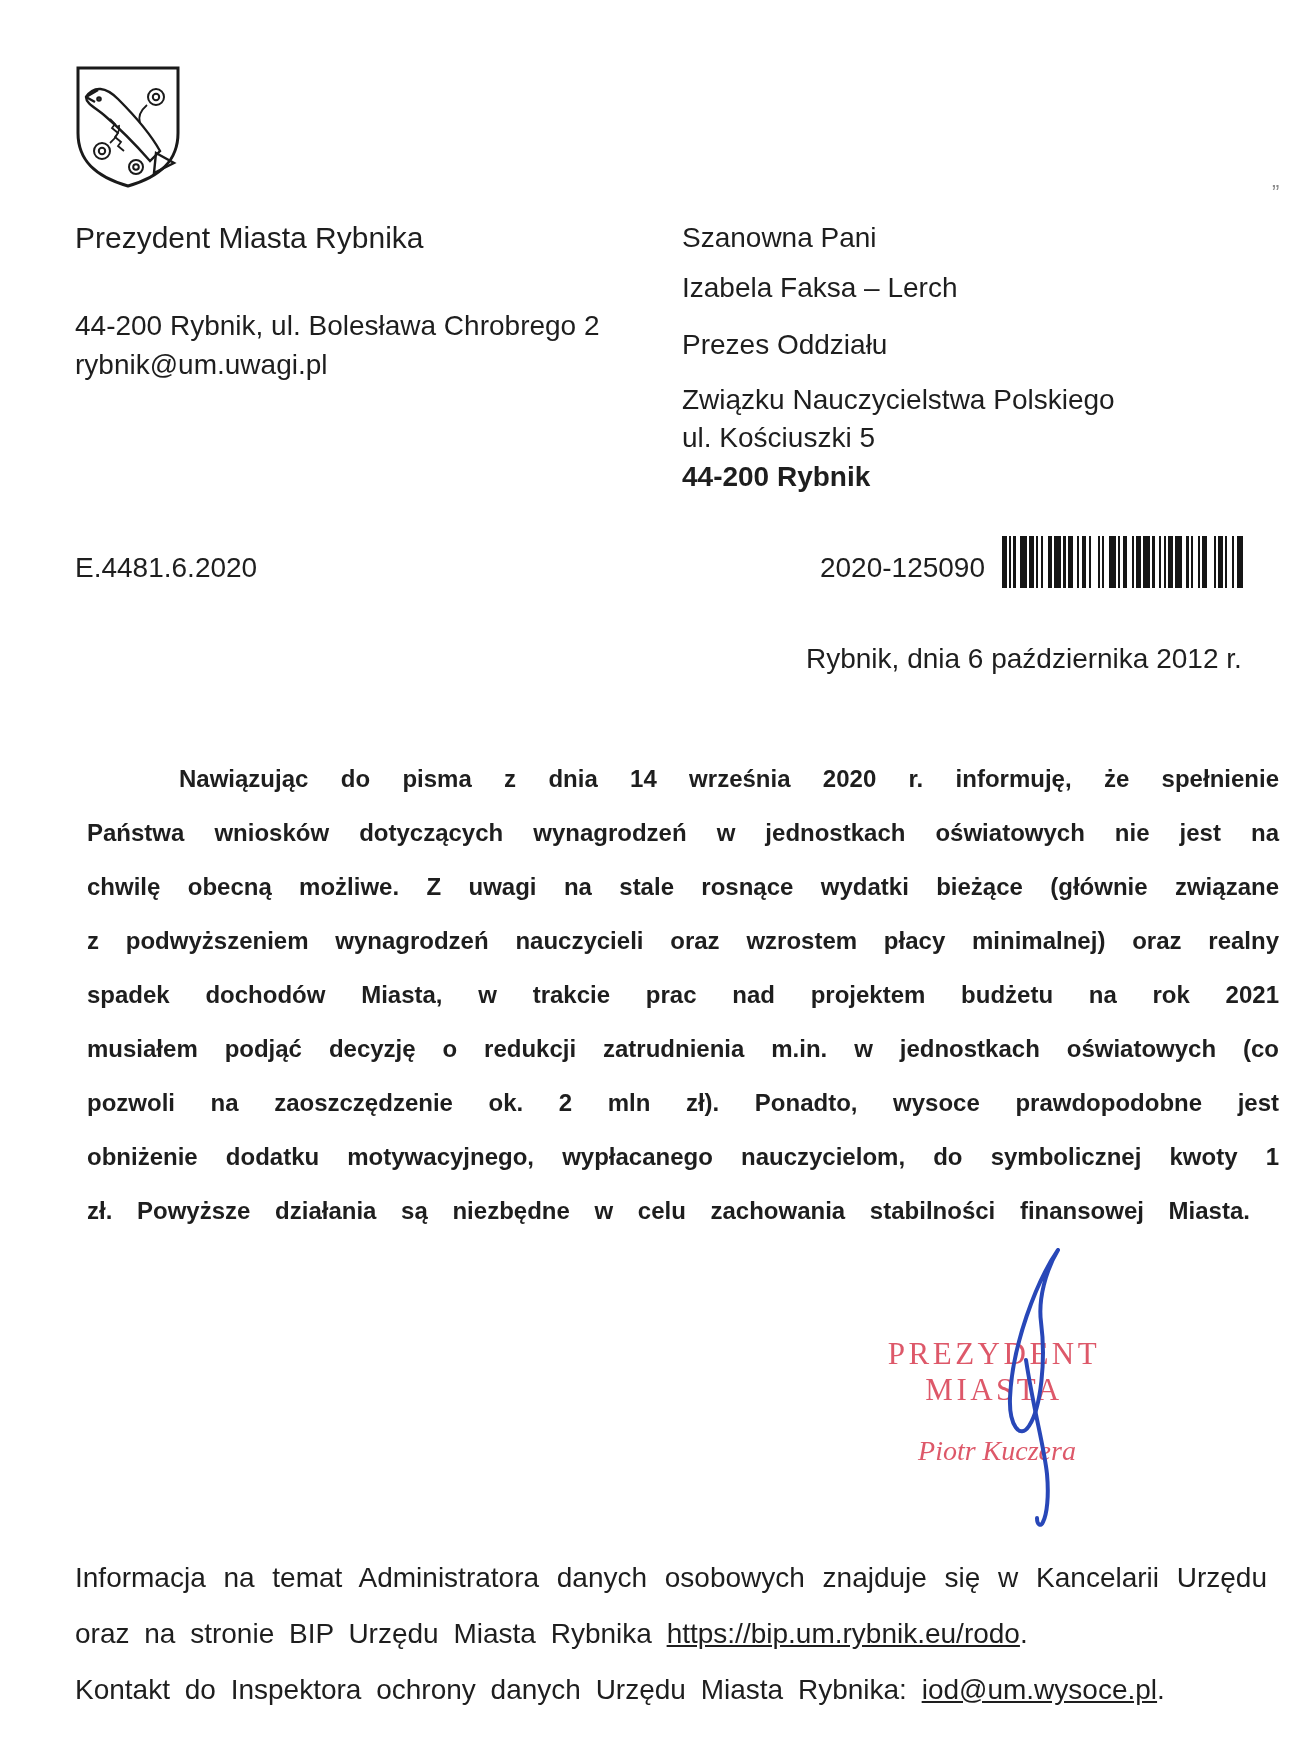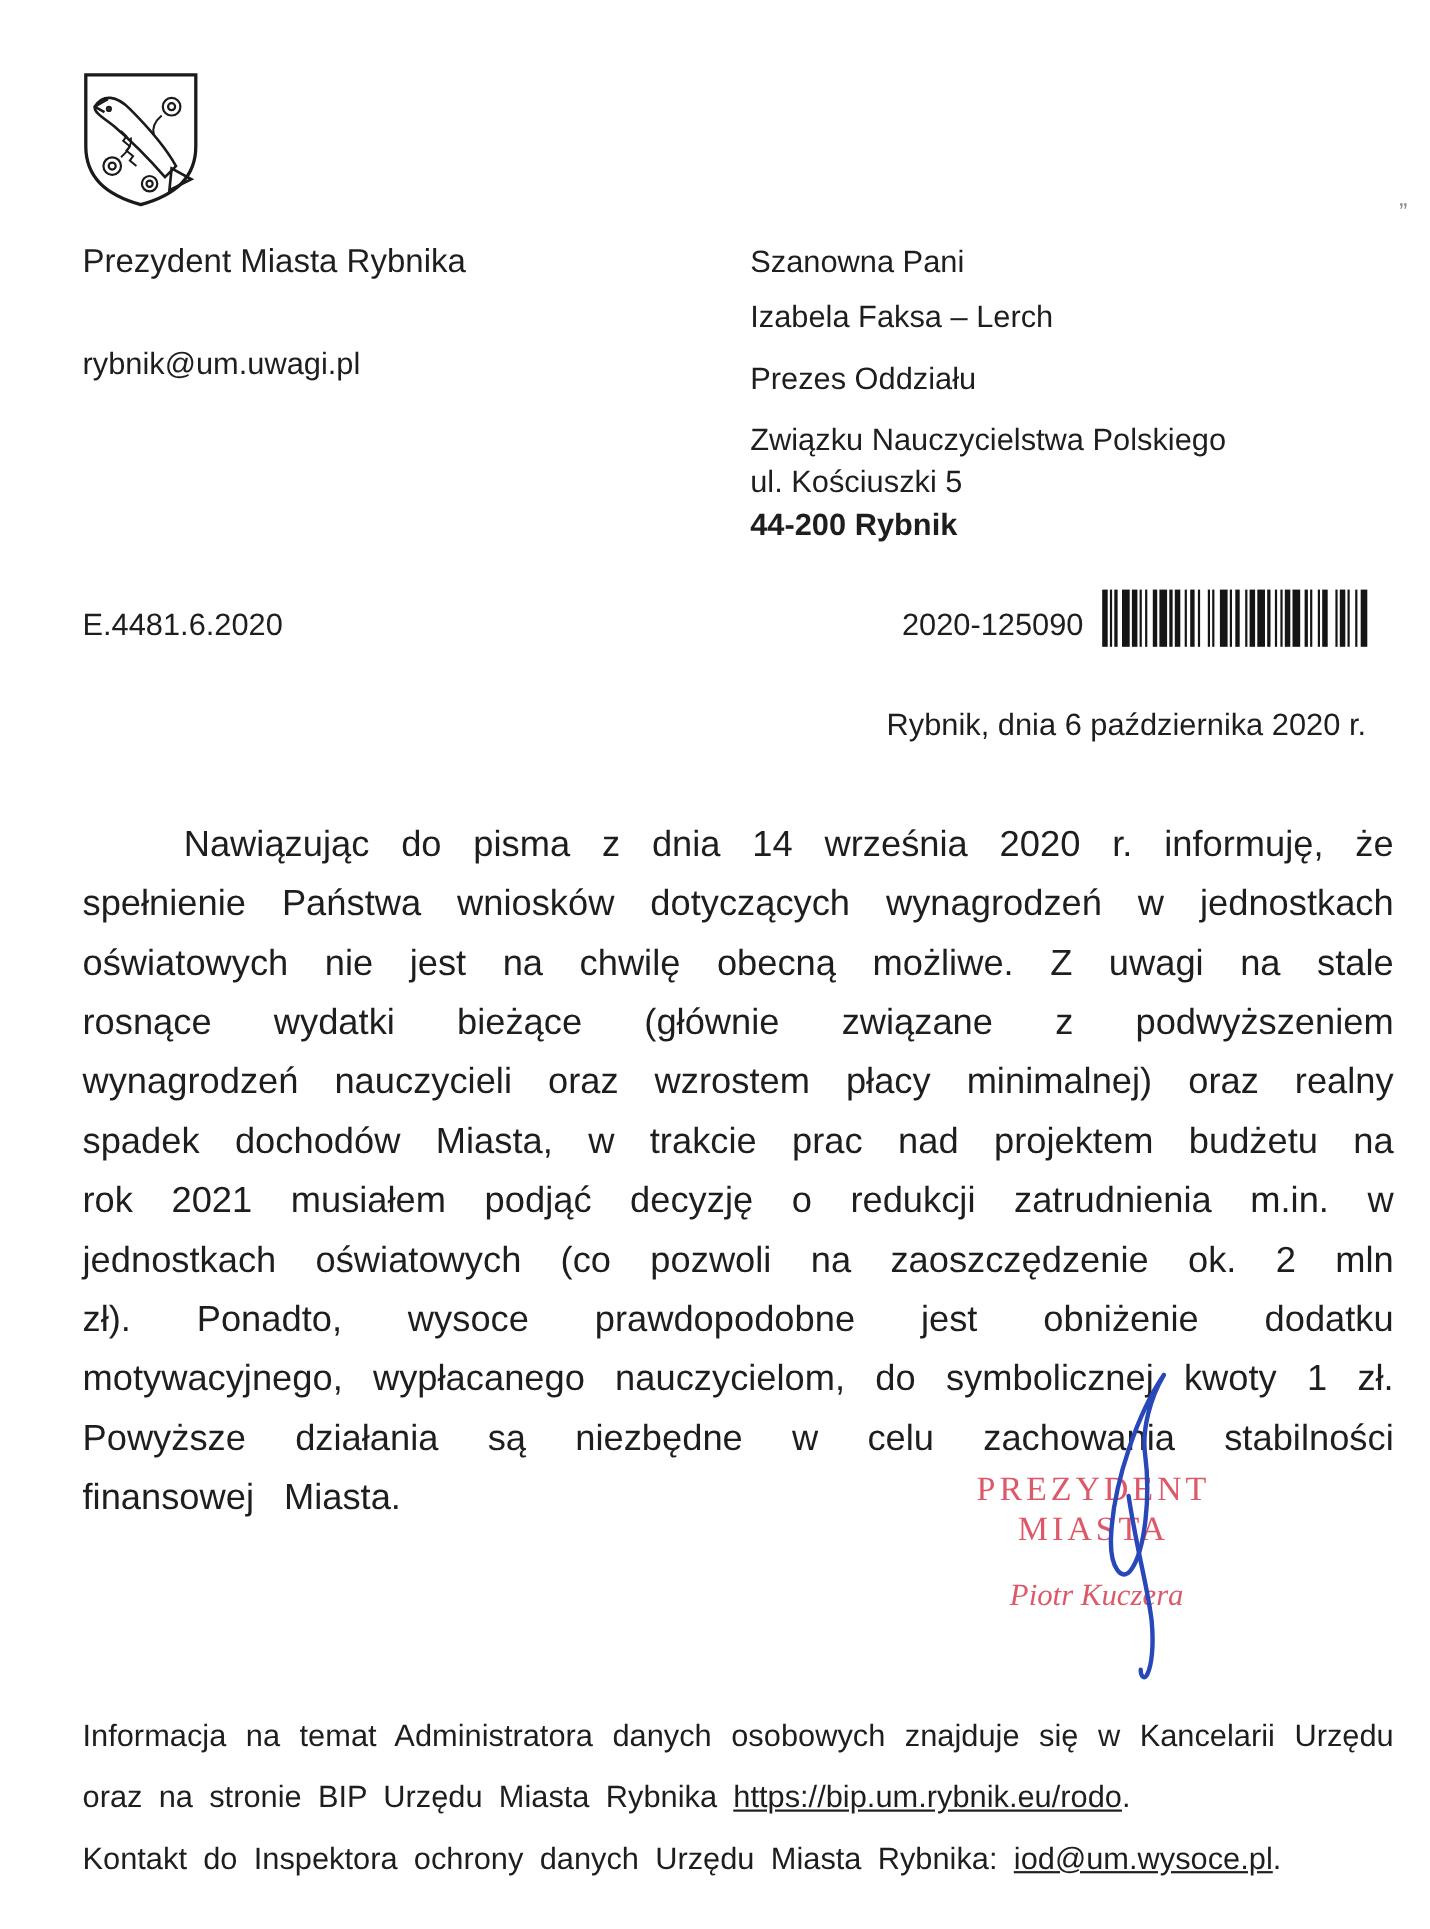--- a/index.html
+++ b/index.html
@@ -26,23 +26,23 @@
   .r5{margin-top:4px;}
   .r6{margin-top:5px;font-weight:bold;}
   .case-number{position:absolute;left:75px;top:552px;font-size:28px;}
   .doc-number{position:absolute;left:770px;top:552px;width:215px;text-align:right;font-size:28px;}
   .barcode{position:absolute;left:1002px;top:536px;width:241px;height:52px;display:flex;}
   .barcode .bar{background:#151515;height:100%;}
   .barcode .gap{background:transparent;height:100%;}
   .dateline{position:absolute;left:806px;top:643px;font-size:28px;}
   .letter-body{
     position:absolute;left:75px;top:740px;width:1192px;
-    font-size:33px;line-height:54px;
+    font-size:24px;line-height:54px;
     text-align:justify;text-indent:92px;
-    word-spacing:18px;margin:0;
+    word-spacing:18px;margin:12px;font-weight:bold;
   }
   .stamp-title{
     position:absolute;left:838px;top:1336px;width:312px;
     text-align:center;font-family:"Liberation Serif",serif;
     font-size:31px;letter-spacing:3.5px;opacity:.95;z-index:1;
   }
   .stamp-name{
     position:absolute;left:912px;top:1435px;width:170px;
     text-align:center;font-family:"Liberation Serif",serif;
     font-style:italic;font-size:28px;opacity:.95;z-index:1;
@@ -79,20 +79,21 @@
       <circle cx="30" cy="88" r="8"></circle>
         <circle cx="30" cy="88" r="3.2"></circle>
       <path d="M38,80 C45,74 48,69 47,62" stroke-width="1.8"></path>
       <circle cx="64" cy="104" r="7"></circle>
         <circle cx="64" cy="104" r="2.8"></circle>
     </g>
   </svg>
 
   <div class="sender-title">Prezydent Miasta Rybnika</div>
   <div class="sender-address">
+    <div>44-200 Rybnik, ul. Bolesława Chrobrego 2</div>
     <div class="sender-line3">rybnik@um.uwagi.pl</div>
   </div>
 
   <div class="recipient">
     <div class="r1">Szanowna Pani</div>
     <div class="r2">Izabela Faksa – Lerch</div>
     <div class="r3">Prezes Oddziału</div>
     <div class="r4">Związku Nauczycielstwa Polskiego</div>
     <div class="r5">ul. Kościuszki 5</div>
     <div class="r6">44-200 Rybnik</div>
@@ -167,21 +168,21 @@
       <span class="gap" style="flex: 1 0 0px;"></span>
       <span class="bar" style="flex: 2 0 0px;"></span>
       <span class="gap" style="flex: 1 0 0px;"></span>
       <span class="bar" style="flex: 1 0 0px;"></span>
       <span class="gap" style="flex: 2 0 0px;"></span>
       <span class="bar" style="flex: 1 0 0px;"></span>
       <span class="gap" style="flex: 1 0 0px;"></span>
       <span class="bar" style="flex: 3 0 0px;"></span>
     </div>
 
-  <div class="dateline">Rybnik, dnia 6 października 2020 r.</div>
+  <div class="dateline">Rybnik, dnia 6 października 2012 r.</div>
 
   <p class="letter-body">Nawiązując do pisma z dnia 14 września 2020 r. informuję, że spełnienie Państwa wniosków dotyczących wynagrodzeń w jednostkach oświatowych nie jest na chwilę obecną możliwe. Z uwagi na stale rosnące wydatki bieżące (głównie związane z podwyższeniem wynagrodzeń nauczycieli oraz wzrostem płacy minimalnej) oraz realny spadek dochodów Miasta, w trakcie prac nad projektem budżetu na rok 2021 musiałem podjąć decyzję o redukcji zatrudnienia m.in. w jednostkach oświatowych (co pozwoli na zaoszczędzenie ok. 2 mln zł). Ponadto, wysoce prawdopodobne jest obniżenie dodatku motywacyjnego, wypłacanego nauczycielom, do symbolicznej kwoty 1 zł. Powyższe działania są niezbędne w celu zachowania stabilności finansowej Miasta.</p>
 
   <div class="stamp-title" style="color: rgb(220, 80, 98);">PREZYDENT MIASTA</div>
   <div class="stamp-name" style="color: rgb(220, 80, 98);">Piotr Kuczera</div>
   <svg class="signature" viewBox="0 0 86 288">
     <path d="M62,8 C40,40 16,104 14,156 C13,183 24,198 33,184 C45,166 50,118 45,80 C42,57 50,28 62,8" style="stroke: rgb(40, 71, 184);"></path>
     <path d="M30,118 C38,170 48,204 51,232 C53,254 51,272 47,280 C45,285 41,283 41,276" style="stroke: rgb(40, 71, 184);"></path>
   </svg>
 

